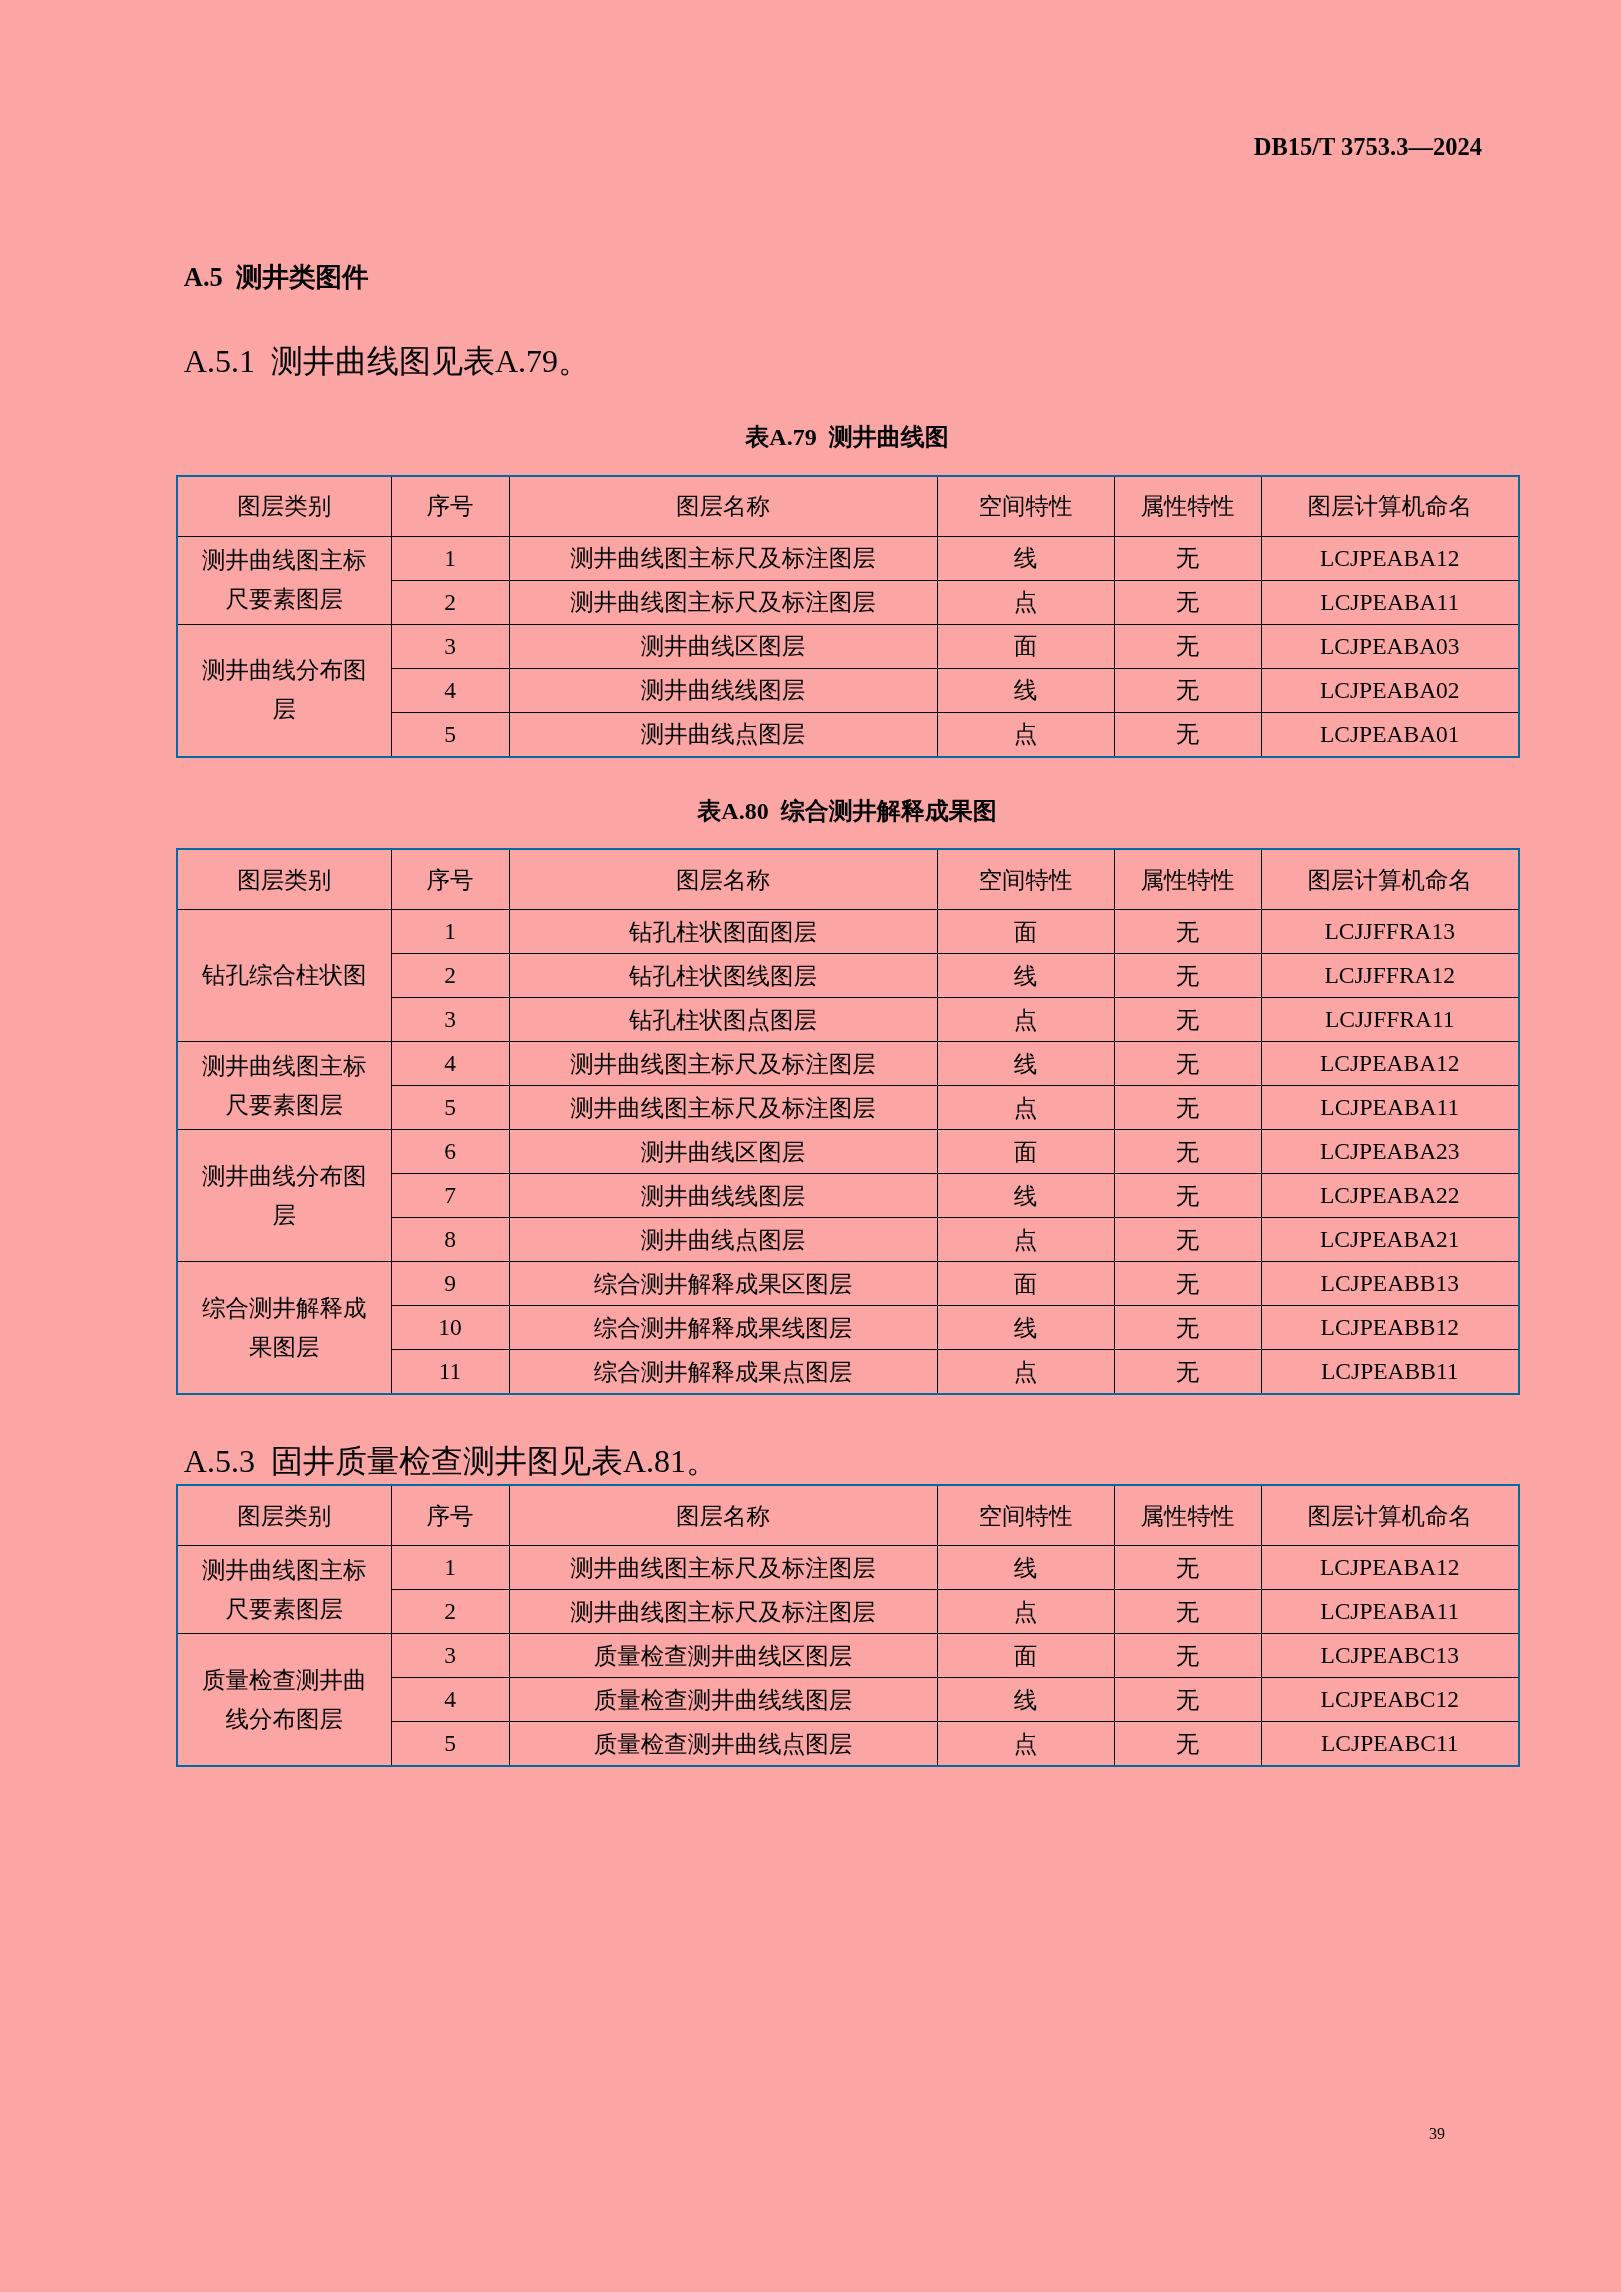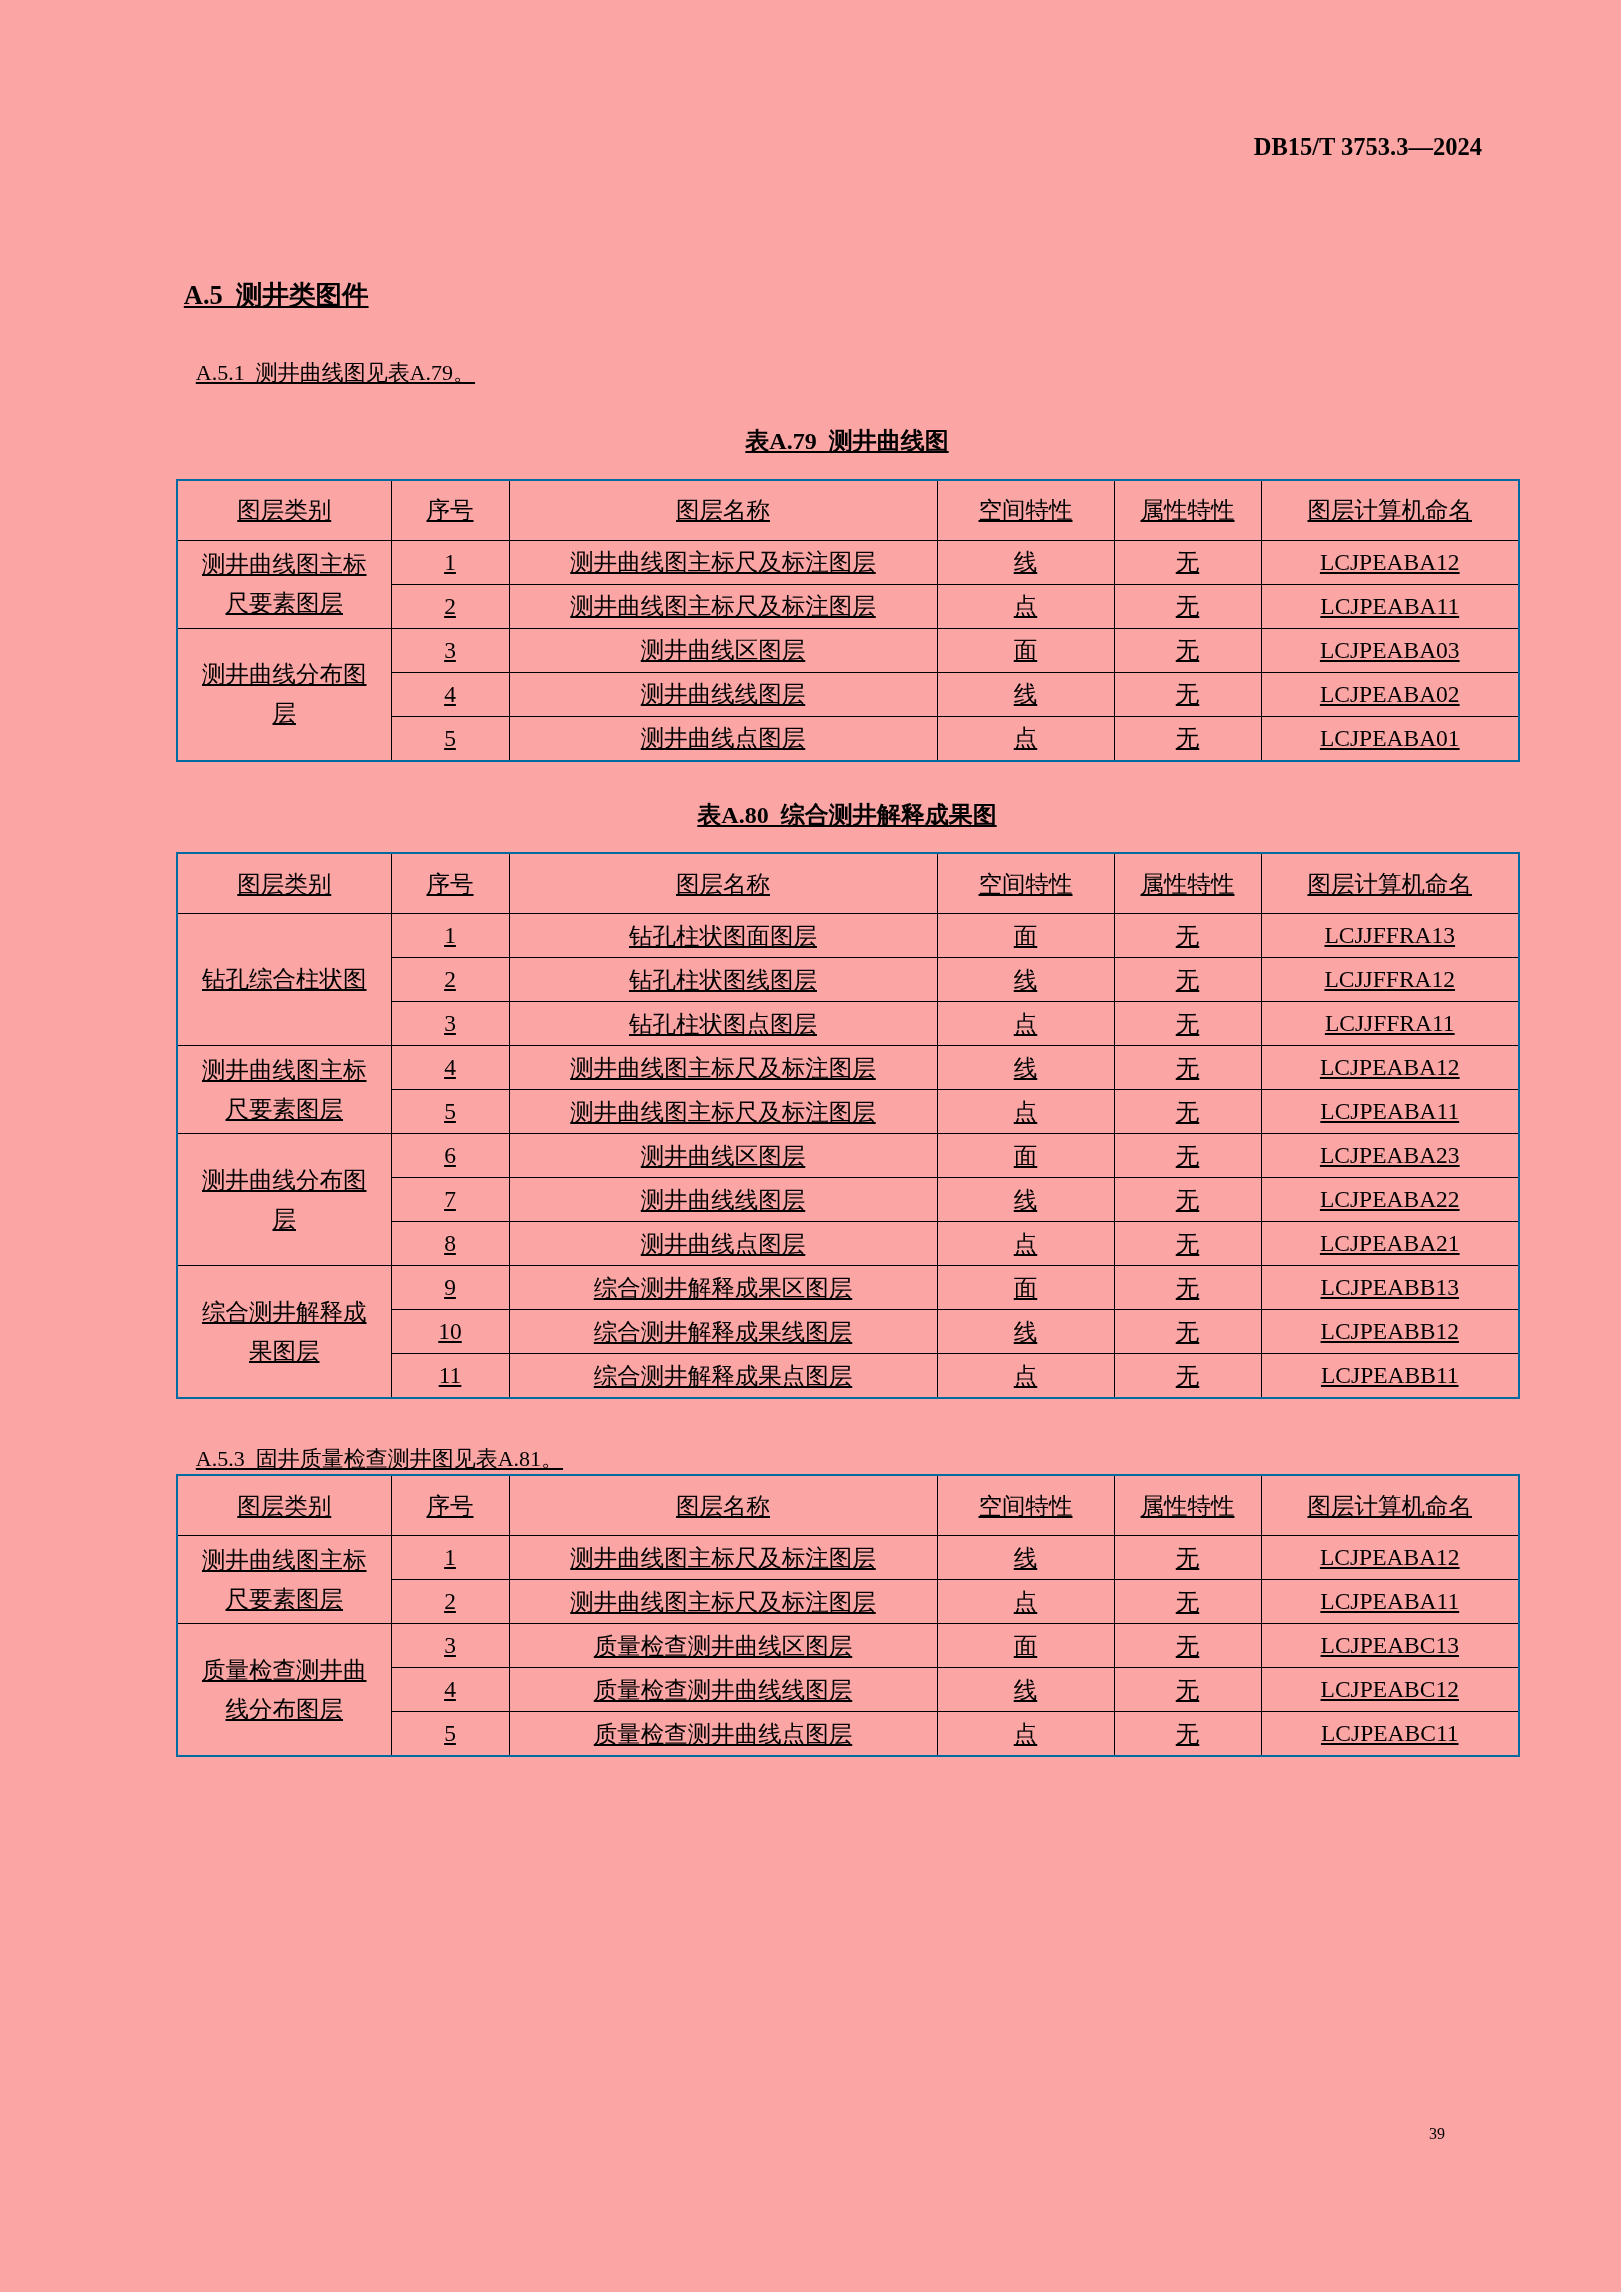--- a/index.html
+++ b/index.html
@@ -8,29 +8,29 @@
     background: #ffffff; color: #000000;
     font-family: "Liberation Serif", "DejaVu Serif", serif;
   }
   .page { position: relative; width: 1621px; height: 2293px; overflow: hidden; background: #fca5a5; }
 
   .doc-header {
     position: absolute; top: 133px; right: 139px;
     font-size: 24.5px; font-weight: bold; white-space: pre;
   }
 
-  .content { position: absolute; top: 277px; left: 176px; width: 1342px; text-decoration: underline; }
+  .content { position: absolute; top: 259px; left: 176px; width: 1342px; }
 
   .section-heading {
     margin: 0; padding-left: 7.8px;
     font-size: 26.5px; font-weight: bold; white-space: pre;
   }
   .sub-heading {
-    margin: 45px 0 0 12px; padding-left: 7.8px;
-    font-size: 22px; font-weight: normal; white-space: pre;
+    margin: 45px 0 0 0; padding-left: 7.8px;
+    font-size: 32px; font-weight: normal; white-space: pre;
   }
   .table-title {
     margin: 37px 0 21.6px 0;
     font-size: 24px; font-weight: bold; text-align: center; white-space: pre;
   }
 
   table.layer-table {
     border-collapse: collapse; table-layout: fixed;
     width: 1342px; border: 2px solid #0369a1;
     font-size: 23.5px;

